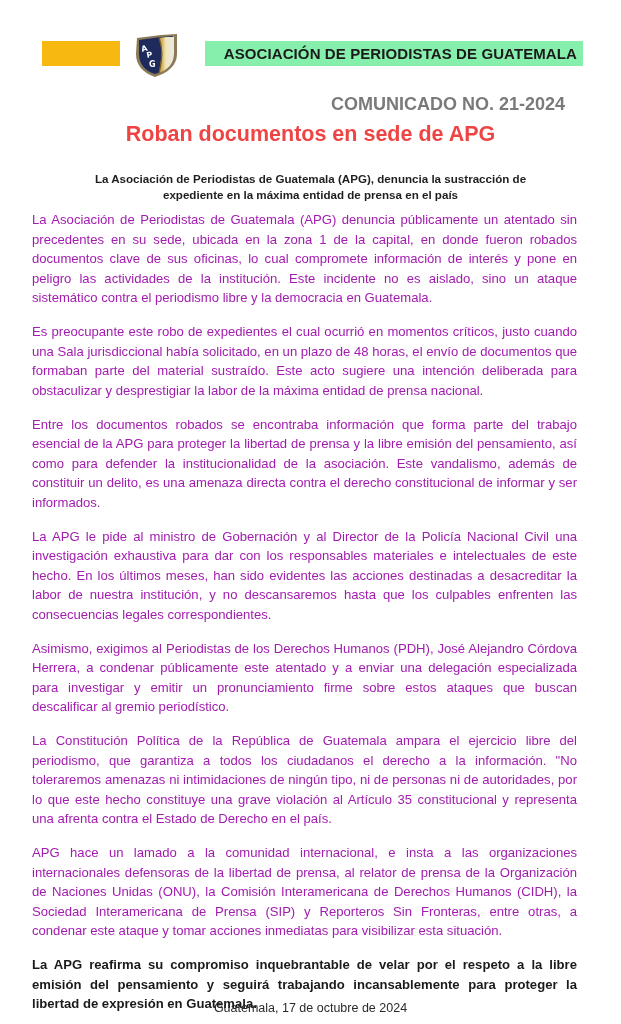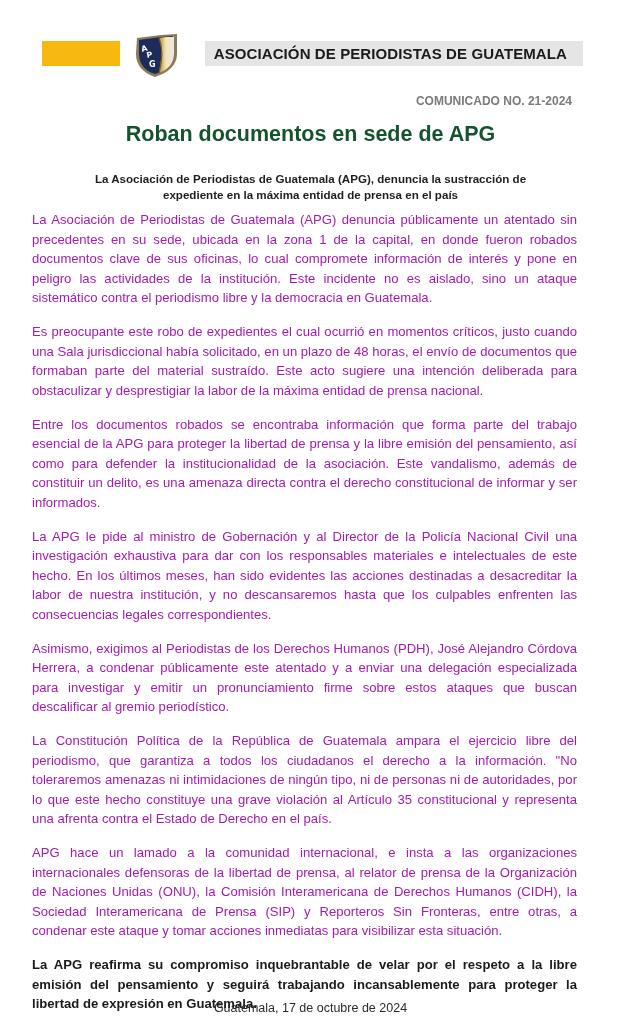--- a/index.html
+++ b/index.html
@@ -9,35 +9,35 @@
   }
   .bar-left {
     position: absolute; left: 42px; top: 41px; width: 78px; height: 25px;
     background: #f7b90f;
   }
   .logo {
     position: absolute; left: 133px; top: 32px; width: 48px; height: 46px;
   }
   .bar-right {
     position: absolute; left: 205px; top: 41px; width: 378px; height: 25px;
-    background: #e5e5e5;
+    background: #86efac;
     display: flex; align-items: center; justify-content: flex-end;
-    padding-right: 16px; box-sizing: border-box;
+    padding-right: 6px; box-sizing: border-box;
   }
   .org-name {
     font-weight: bold; font-size: 15px; color: #1a1a1a; letter-spacing: 0.1px;
     white-space: nowrap;
   }
   .comunicado {
-    position: absolute; right: 49px; top: 94px;
-    font-size: 12px; font-weight: bold; color: #7a7a7a;
+    position: absolute; right: 56px; top: 94px;
+    font-size: 18px; font-weight: bold; color: #7a7a7a;
   }
   .title {
     position: absolute; left: 0; right: 0; top: 122px; text-align: center;
-    font-size: 21.5px; font-weight: bold; color: #14532d;
+    font-size: 21.5px; font-weight: bold; color: #ef4444;
   }
   .subtitle {
     position: absolute; left: 80px; right: 80px; top: 171px; text-align: center;
     font-size: 11.6px; font-weight: bold; line-height: 16px; color: #1e1e1e;
   }
   .body-text {
     position: absolute; left: 32px; right: 44px; top: 210px;
   }
   .para {
     margin: 0 0 14.5px 0; font-size: 13.1px; line-height: 19.5px;

